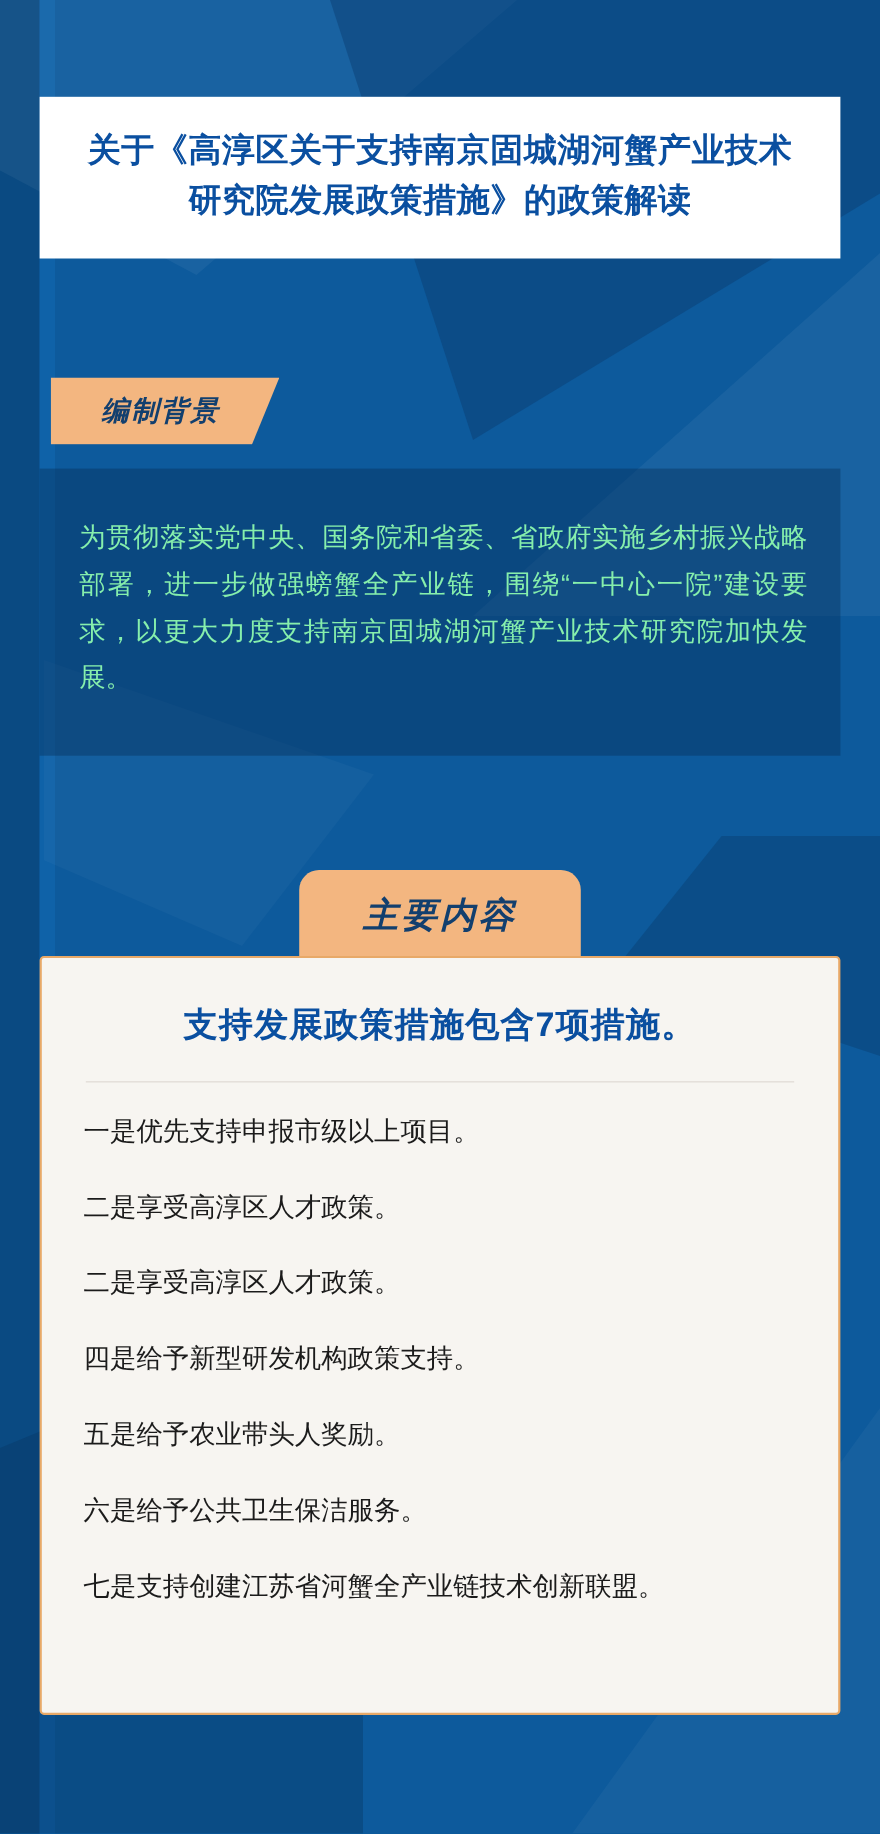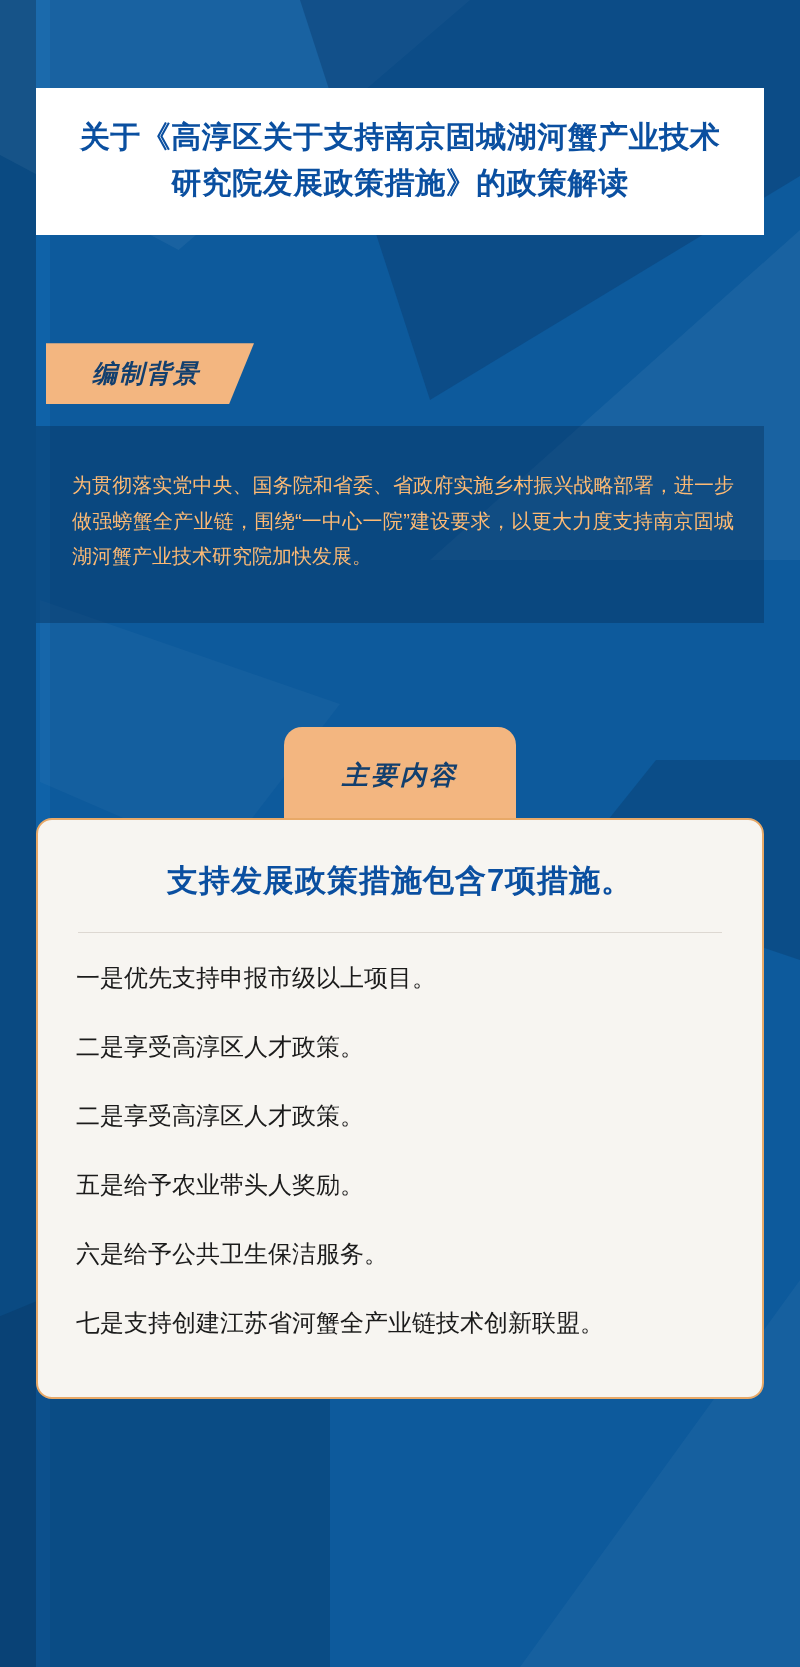--- a/index.html
+++ b/index.html
@@ -99,47 +99,47 @@
     font-style: italic;
   }
   .tag-wrap-left { margin: 108px 0 0 10px; }
 
   .bg-panel {
     margin-top: 22px;
     background: rgba(6,48,90,0.42);
     padding: 42px 30px 48px 36px;
   }
   .bg-panel p {
-    color: #fdba74;
-    font-size: 20px;
+    color: #86efac;
+    font-size: 24px;
     line-height: 1.78;
     text-align: justify;
   }
 
   .tag-wrap-center {
     margin: 104px auto 0;
     text-align: center;
   }
   .tag.center {
     background: #f3b680;
     clip-path: none;
     border-radius: 18px 18px 0 0;
-    padding: 31px 58px;
+    padding: 20px 58px;
     letter-spacing: 3px;
-    font-size: 26px;
+    font-size: 32px;
     color: #123f6e;
   }
 
   .main-card {
     position: relative;
     margin-top: -6px;
     background: #f7f5f1;
     border: 2px solid #e8a968;
-    border-radius: 16px;
-    padding: 40px 34px 40px;
+    border-radius: 4px;
+    padding: 40px 34px 80px;
   }
   .main-card .headline {
     color: #0a4fa0;
     font-size: 31px;
     font-weight: bold;
     text-align: center;
     letter-spacing: 1px;
     padding-bottom: 30px;
   }
   .divider {
@@ -186,18 +186,19 @@
   <div class="tag-wrap-center">
     <div class="tag center">主要内容</div>
   </div>
 
   <div class="main-card">
     <div class="headline">支持发展政策措施包含7项措施。</div>
     <div class="divider"></div>
     <div class="item">一是优先支持申报市级以上项目。</div>
     <div class="item">二是享受高淳区人才政策。</div>
     <div class="item">二是享受高淳区人才政策。</div>
+    <div class="item">四是给予新型研发机构政策支持。</div>
     <div class="item">五是给予农业带头人奖励。</div>
     <div class="item">六是给予公共卫生保洁服务。</div>
     <div class="item">七是支持创建江苏省河蟹全产业链技术创新联盟。</div>
   </div>
 
 </div>
 
 </body></html>

